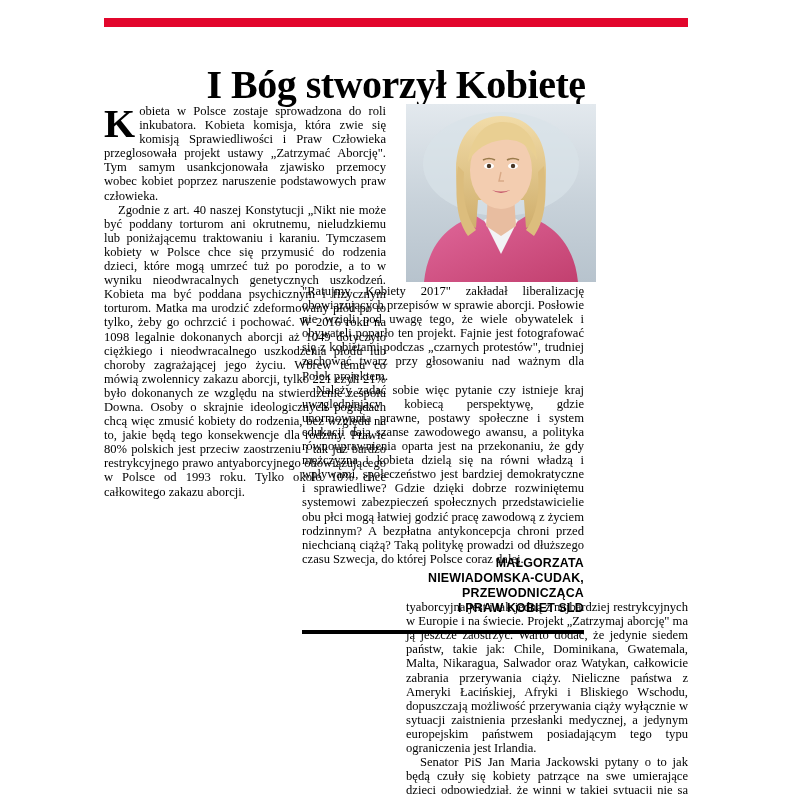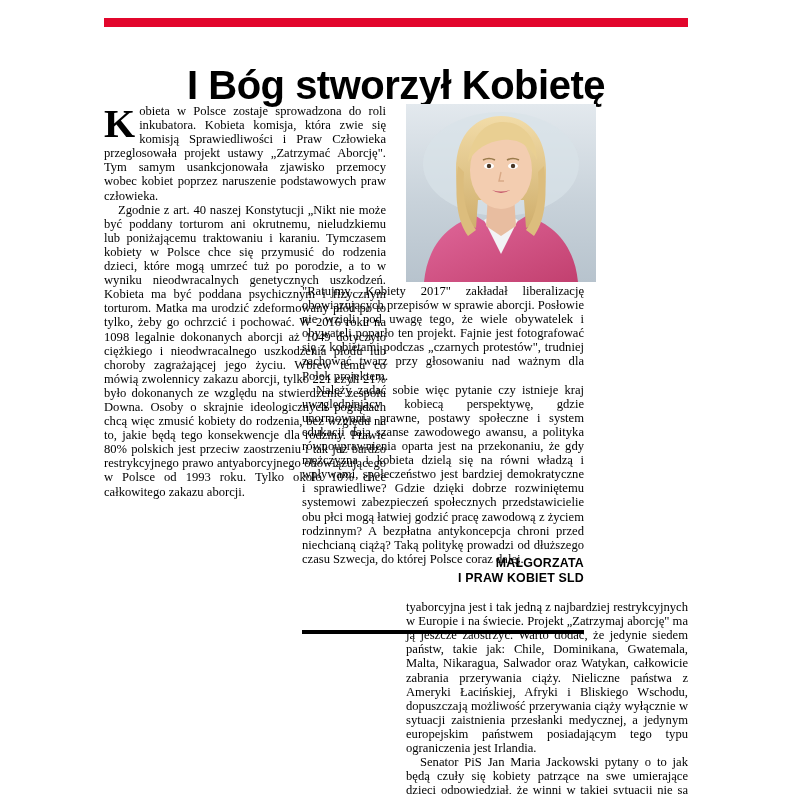--- a/index.html
+++ b/index.html
@@ -27,21 +27,21 @@
     width: 584px;
     height: 9px;
     background: #e2062c;
   }
   .headline {
     position: absolute;
     left: 104px;
     top: 36px;
     width: 584px;
     text-align: center;
-    font-family: Liberation Sans, sans-serif;
+    font-family: Liberation Serif, serif;
     font-weight: bold;
     font-size: 40px;
     letter-spacing: -0.5px;
     color: #000000;
     line-height: 1.12;
   }
   .columns {
     position: absolute;
     left: 104px;
     top: 104px;
@@ -182,16 +182,18 @@
   <div class="col" style="position:absolute; left:302px; top:284px; width:282px; height:0; overflow:visible;">
     <div style="width:282px;">
       <p style="text-indent:0;"><span>"Ratujmy Kobiety 2017" zakładał liberalizację obowiązujących przepisów w sprawie aborcji. Posłowie nie wzięli pod uwagę tego, że wiele obywatelek i obywateli poparło ten projekt. Fajnie jest fotografować się z kobietami podczas „czarnych protestów", trudniej zachować twarz przy głosowaniu nad ważnym dla Polek projektem.</span></p>
       <p><span>Należy zadać sobie więc pytanie czy istnieje kraj uwzględniający kobiecą perspektywę, gdzie unormowania prawne, postawy społeczne i system edukacji dają szanse zawodowego awansu, a polityka równouprawnienia oparta jest na przekonaniu, że gdy mężczyzna i kobieta dzielą się na równi władzą i wpływami, społeczeństwo jest bardziej demokratyczne i sprawiedliwe? Gdzie dzięki dobrze rozwiniętemu systemowi zabezpieczeń społecznych przedstawicielie obu płci mogą łatwiej godzić pracę zawodową z życiem rodzinnym? A bezpłatna antykoncepcja chroni przed niechcianą ciążą? Taką politykę prowadzi od dłuższego czasu Szwecja, do której Polsce coraz dalej.</span></p>
     </div>
   </div>
 
   <div class="sig-rule"></div>
   <div class="sig">
     <div>MAŁGORZATA</div>
+    <div>NIEWIADOMSKA-CUDAK,</div>
+    <div>PRZEWODNICZĄCA</div>
     <div>I PRAW KOBIET SLD</div>
   </div>
 
 </div>
 
 </body></html>

